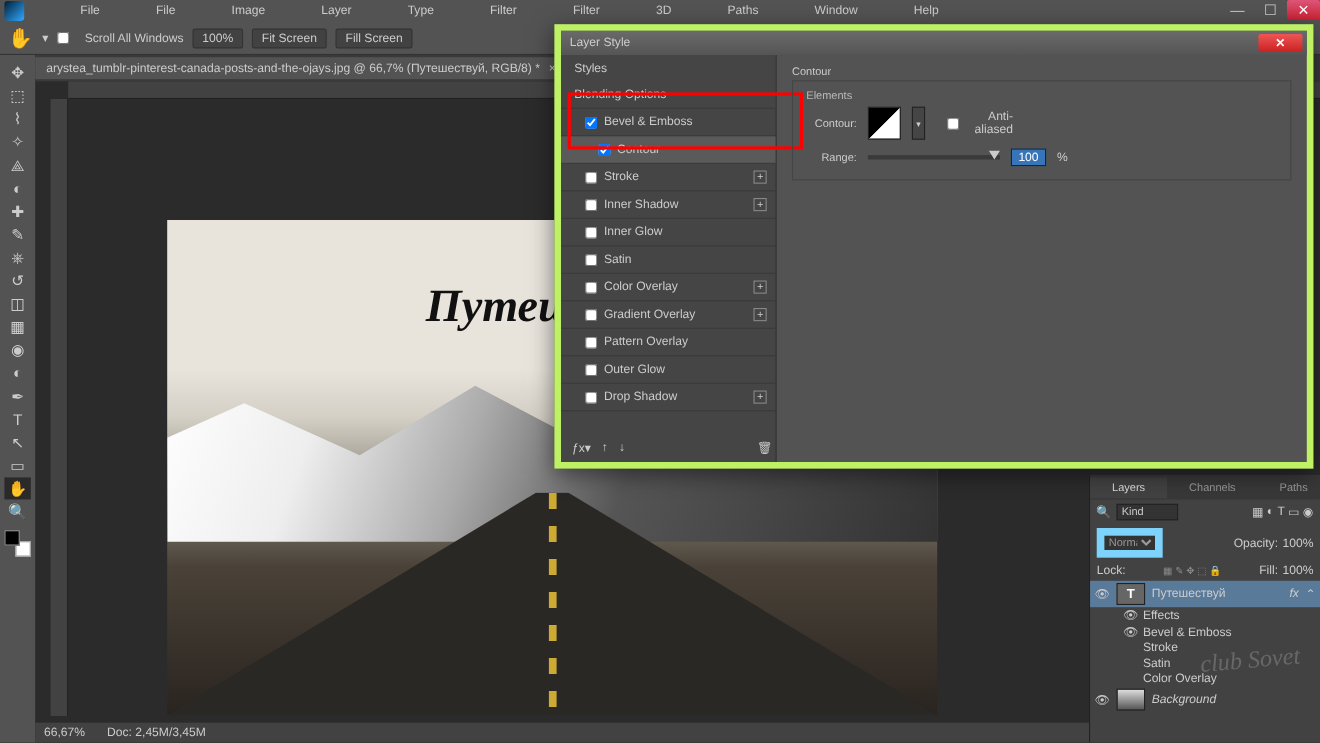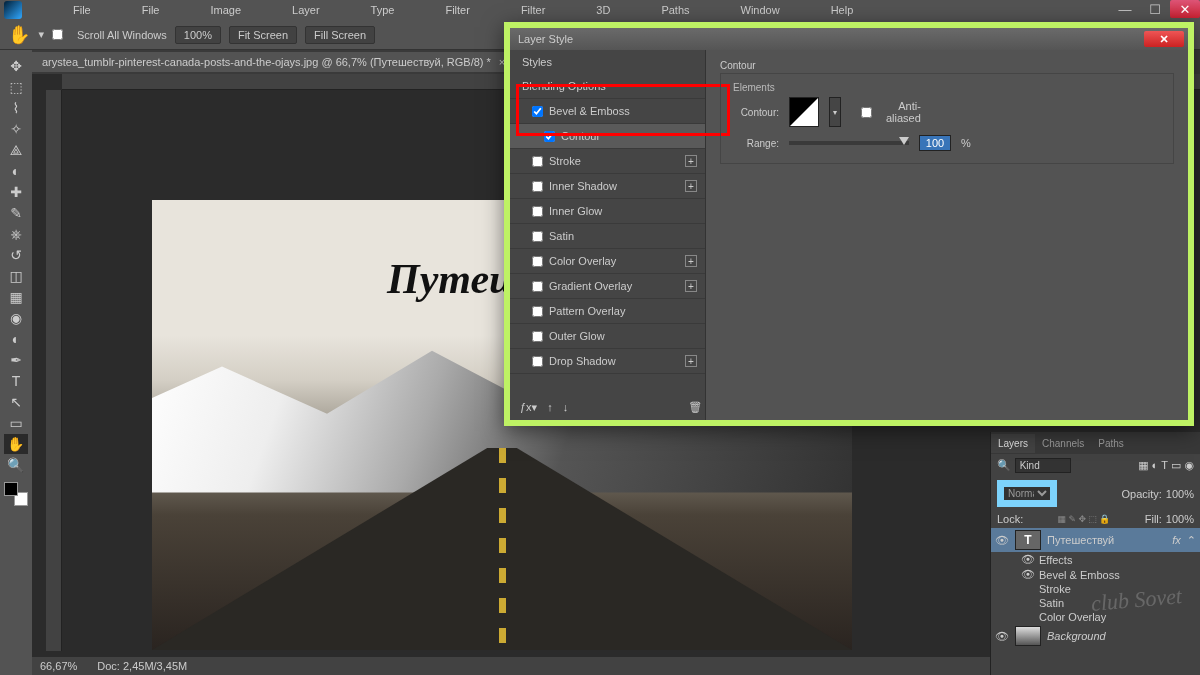--- a/index.html
+++ b/index.html
@@ -27,21 +27,21 @@
 .txt-overlay { position: absolute; top: 55px; left: 235px; font-family: Georgia, serif; font-style: italic; font-size: 42px; color: #111; font-weight: bold; }
 .statusbar { position: absolute; bottom: 0; left: 32px; right: 0; height: 18px; background: #424242; display: flex; align-items: center; padding-left: 8px; gap: 20px; font-size: 10px; }
 .toolbox { position: absolute; top: 50px; left: 0; width: 32px; bottom: 0; background: #535353; display: flex; flex-direction: column; align-items: center; padding-top: 6px; gap: 1px; }
 .tool { width: 24px; height: 20px; display: flex; align-items: center; justify-content: center; font-size: 14px; cursor: default; }
 .tool.active { background: #2a2a2a; }
 .swatches { margin-top: 6px; position: relative; width: 24px; height: 24px; }
 .swatches .fg { position: absolute; width: 14px; height: 14px; background: #000; border: 1px solid #999; top: 0; left: 0; }
 .swatches .bg { position: absolute; width: 14px; height: 14px; background: #fff; border: 1px solid #999; bottom: 0; right: 0; }
 .rpanel { position: absolute; right: 0; top: 432px; width: 210px; bottom: 0; background: #424242; border-left: 1px solid #222; }
 .ptabs { height: 22px; background: #383838; display: flex; align-items: center; }
-.ptab { padding: 4px 7px; font-size: 10px; color: #999; }
+.ptab { padding: 4px 20px; font-size: 10px; color: #999; }
 .ptab.active { background: #424242; color: #ddd; }
 .lfilter { padding: 4px 6px; display: flex; align-items: center; gap: 4px; }
 .lfilter input { background: #333; border: 1px solid #222; padding: 1px 4px; width: 56px; color: #ccc; font-size: 10px; }
 .smicons { margin-left: auto; display: flex; gap: 3px; font-size: 9px; color: #888; }
 .lrow { padding: 3px 6px; display: flex; align-items: center; gap: 4px; font-size: 10px; color: #999; }
 .lrow select { background: #333; border: 7px solid #7dd3fc; color: #999; font-size: 10px; width: 60px; }
 .layer { display: flex; align-items: center; padding: 2px 4px; gap: 6px; }
 .layer.sel { background: #5a7a9a; }
 .eye { width: 14px; text-align: center; }
 .thumb { width: 26px; height: 20px; background: #666; border: 1px solid #222; display: flex; align-items: center; justify-content: center; font-weight: bold; font-size: 12px; color: #fff; }

